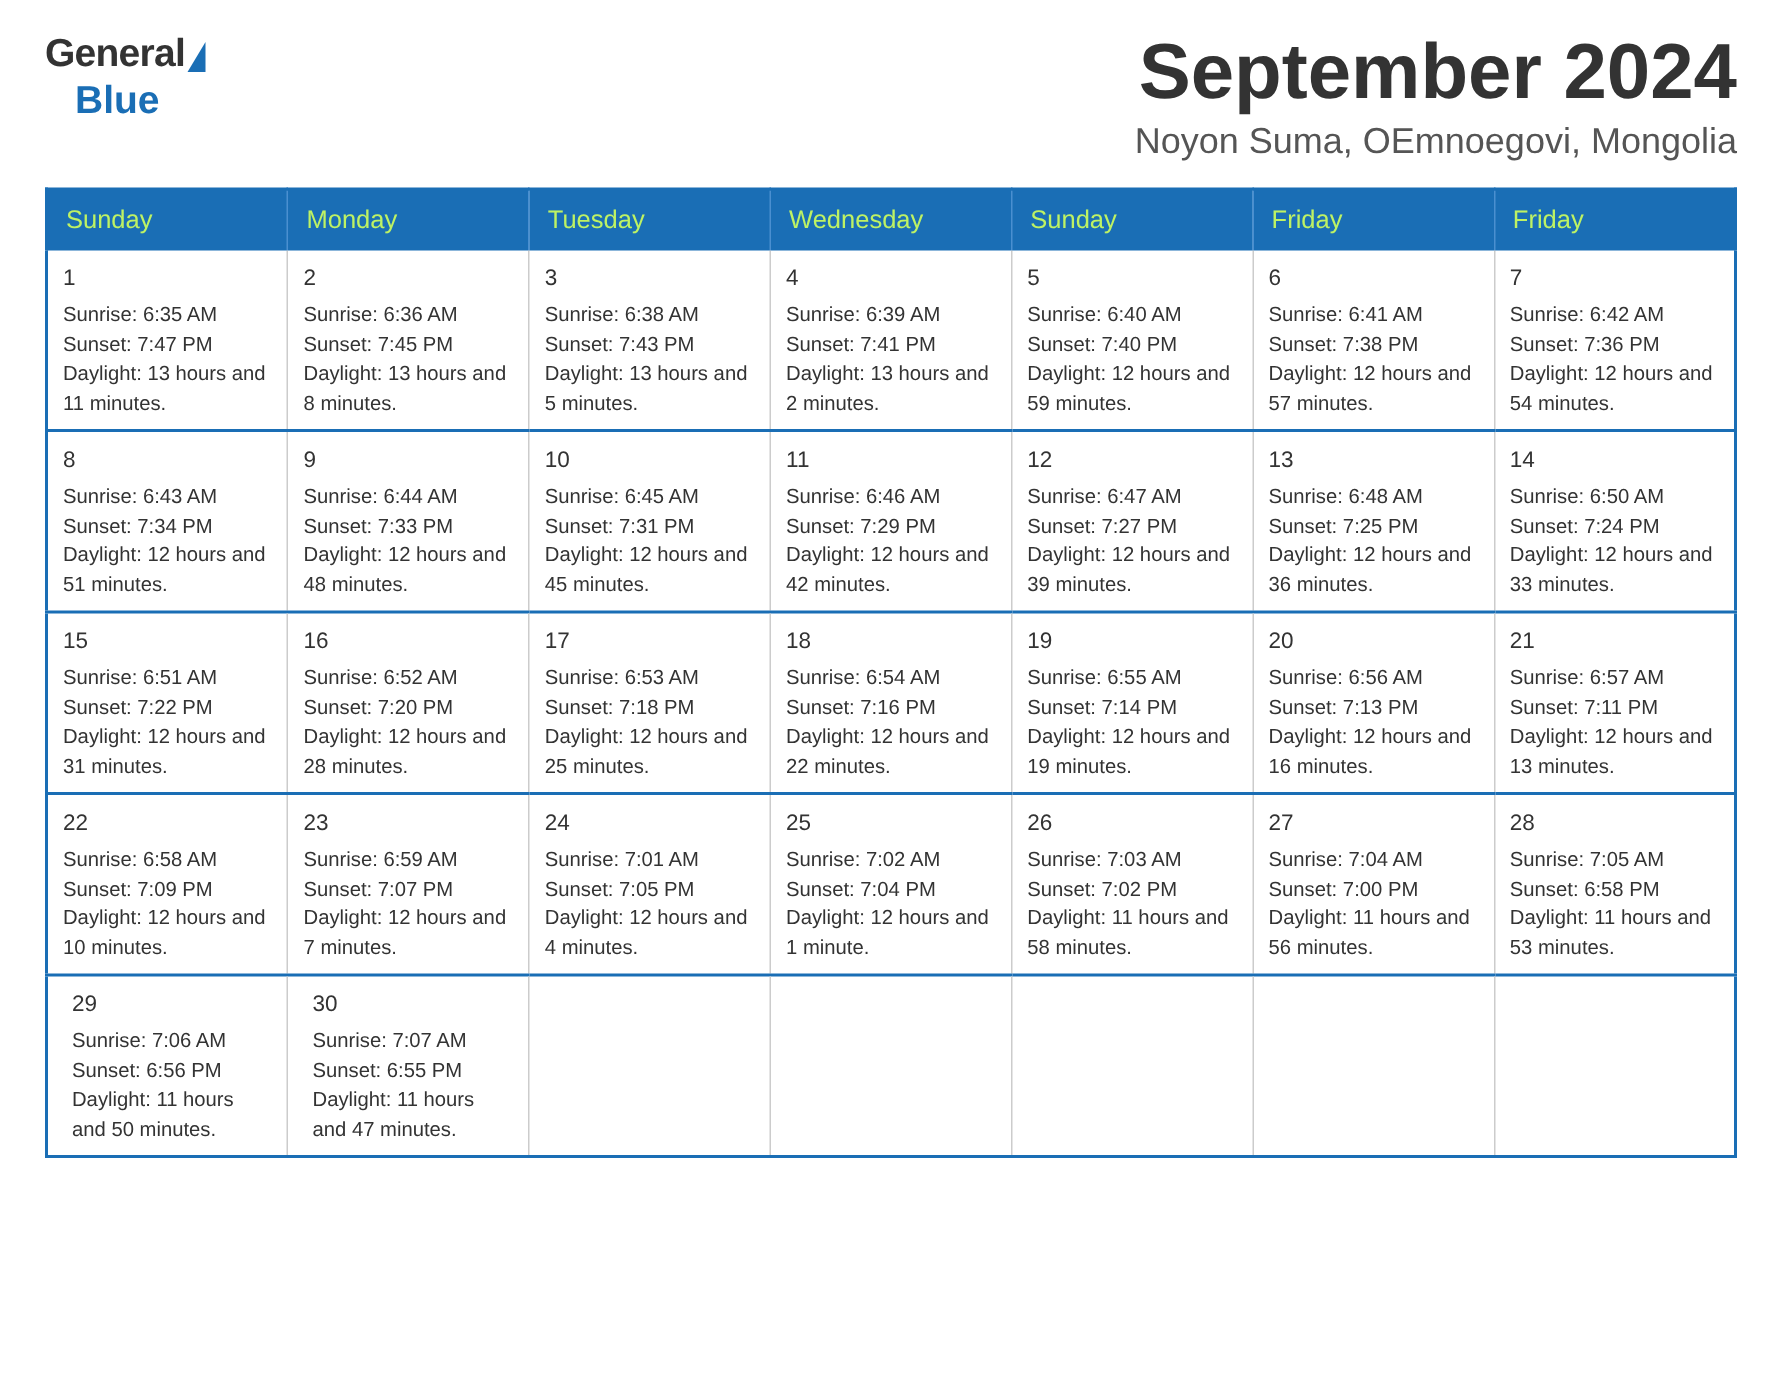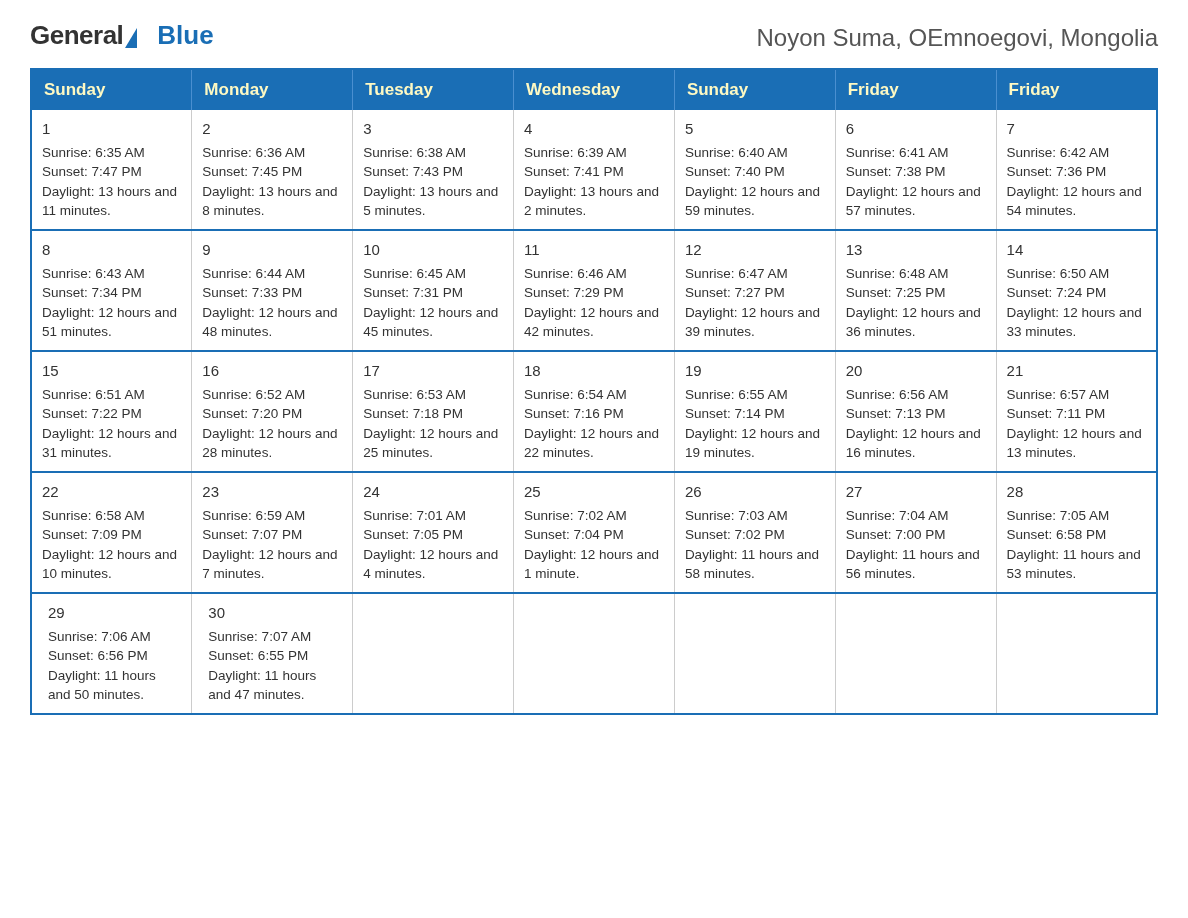--- a/index.html
+++ b/index.html
@@ -11,21 +11,21 @@
       padding: 20px 30px;
     }
     .header-area {
       display: flex;
       justify-content: space-between;
       align-items: flex-start;
       margin-bottom: 16px;
     }
     .logo {
       display: flex;
-      flex-direction: row;
+      flex-direction: column;
       align-items: flex-start;
     }
     .logo-top {
       display: flex;
       align-items: center;
     }
     .logo-general {
       font-size: 26px;
       font-weight: bold;
       color: #333;
@@ -60,25 +60,25 @@
       color: #555;
       margin-top: 4px;
     }
     .calendar {
       width: 100%;
       border-collapse: collapse;
       border: 2px solid #1a6eb5;
     }
     .calendar th {
       background-color: #1a6eb5;
-      color: #fef9c3;
+      color: #bef264;
       text-align: left;
       padding: 10px 12px;
       font-size: 17px;
-      font-weight: bold;
+      font-weight: normal;
       border-right: 1px solid #4a8fd0;
     }
     .calendar th:last-child {
       border-right: none;
     }
     .calendar td {
       vertical-align: top;
       padding: 8px 10px;
       border-right: 1px solid #ccc;
       border-bottom: 2px solid #1a6eb5;
@@ -117,20 +117,21 @@
   <div class="logo">
     <div class="logo-top">
       <span class="logo-general">General</span>
       <div class="logo-triangle"></div>
     </div>
     <div class="logo-line2">
       <span class="logo-blue">Blue</span>
     </div>
   </div>
   <div class="title-area">
+    <div class="month-title">September 2024</div>
     <div class="location-title">Noyon Suma, OEmnoegovi, Mongolia</div>
   </div>
 </div>
 
 <table class="calendar">
   <thead>
     <tr>
     <th>Sunday</th>
         <th>Monday</th>
         <th>Tuesday</th>

